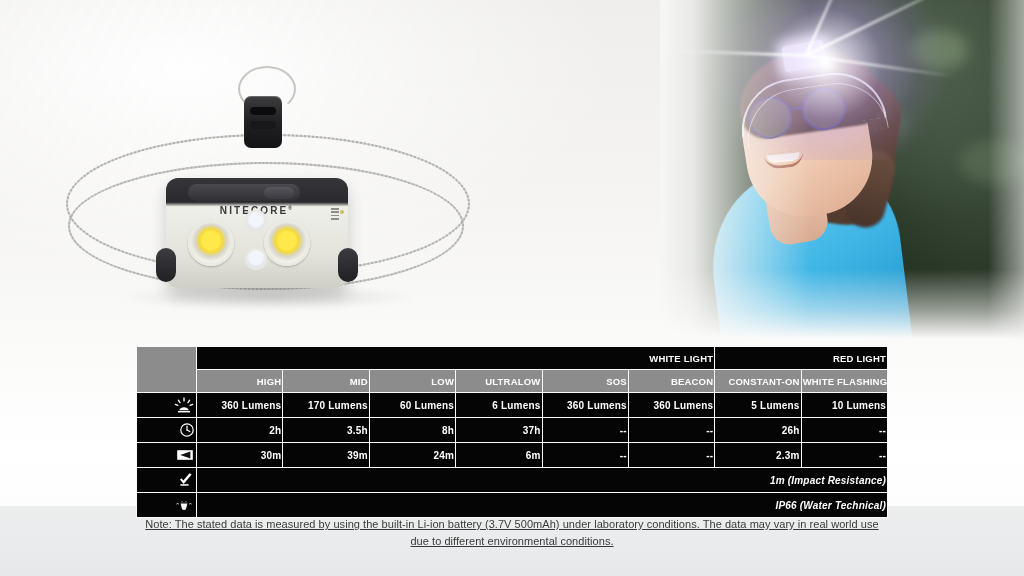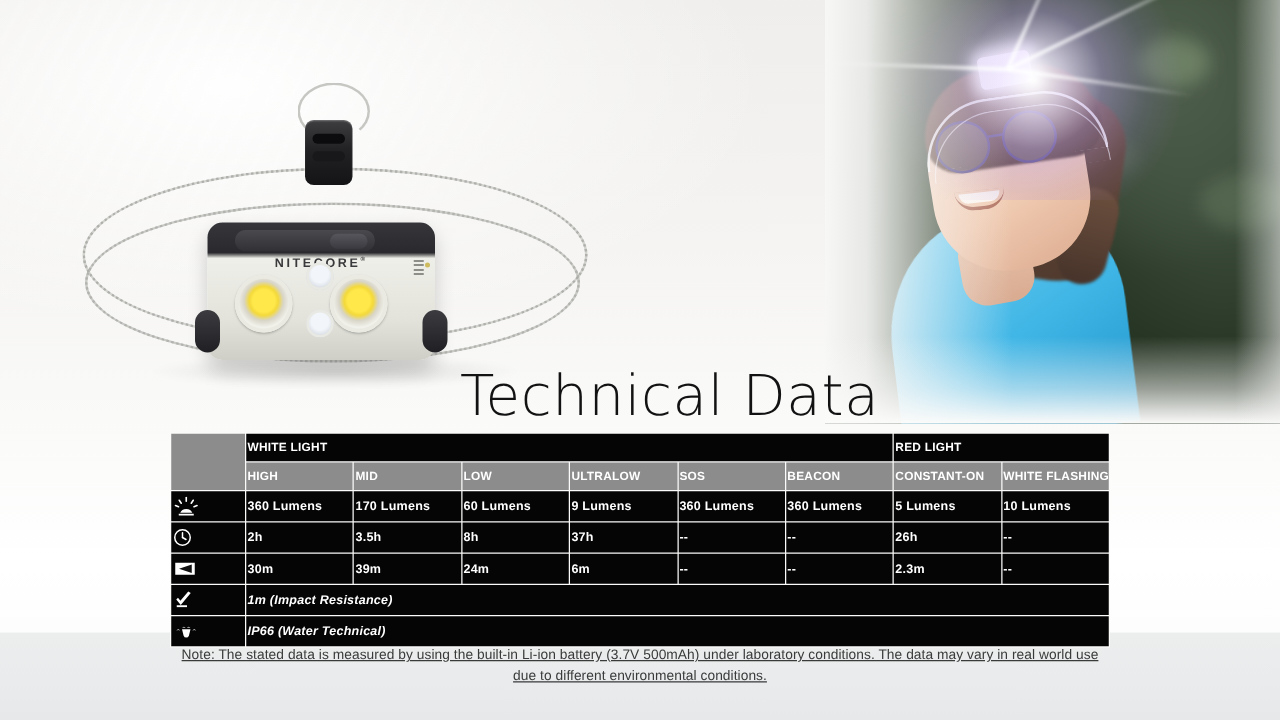--- a/index.html
+++ b/index.html
@@ -246,21 +246,21 @@
     position: absolute; left: 136px; top: 346px; width: 752px;
     border-collapse: separate; border-spacing: 1.5px;
     background: #fbfbfa;
     table-layout: fixed;
   }
   .spec-table td, .spec-table th {
     background: #050505;
     color: #ffffff;
     font-size: 9.5px;
     font-weight: 700;
-    text-align: left;
+    text-align: right;
     height: 22px;
     padding: 0 1px;
     white-space: nowrap;
     letter-spacing: .2px;
   }
   .col-icon { width: 59px; }
   .cell-gray { background: #8c8c8c !important; }
   .hdr-group { font-size: 10px; letter-spacing: .6px; height: 20px; }
   .hdr-mode  { background: #8c8c8c !important; font-size: 9.5px; letter-spacing: .2px; height: 16px; }
   .icon-cell { background: #050505; }
@@ -339,21 +339,20 @@
         <div class="led a"></div>
         <div class="led b"></div>
         <div class="led-sm t"></div>
         <div class="led-sm b2"></div>
       </div>
       <div class="arm l"></div>
       <div class="arm r"></div>
     </div>
   </div>
 
-  <div class="title">Technical Data</div>
 
   <table class="spec-table">
     <colgroup>
       <col class="col-icon">
       <col span="8">
     </colgroup>
     <tbody>
       <tr>
         <td class="cell-gray" rowspan="2"></td>
         <td class="hdr-group" colspan="6">WHITE LIGHT</td>
@@ -380,21 +379,21 @@
               <line x1="5.4" y1="3.2" x2="7" y2="5.6"></line>
               <line x1="16.6" y1="3.2" x2="15" y2="5.6"></line>
               <line x1="2.4" y1="7.4" x2="4.8" y2="8.4"></line>
               <line x1="19.6" y1="7.4" x2="17.2" y2="8.4"></line>
             </g>
           </svg>
         </td>
         <td>360 Lumens</td>
         <td>170 Lumens</td>
         <td>60 Lumens</td>
-        <td>9 Lumens</td>
+        <td>6 Lumens</td>
         <td>360 Lumens</td>
         <td>360 Lumens</td>
         <td>5 Lumens</td>
         <td>10 Lumens</td>
       </tr>
 
       <tr class="row-val">
         <td class="icon-cell">
           <svg class="ic" width="16" height="16" viewBox="0 0 16 16" aria-hidden="true">
             <circle cx="8" cy="8" r="6.2" fill="none" stroke="#fff" stroke-width="1.2"></circle>

